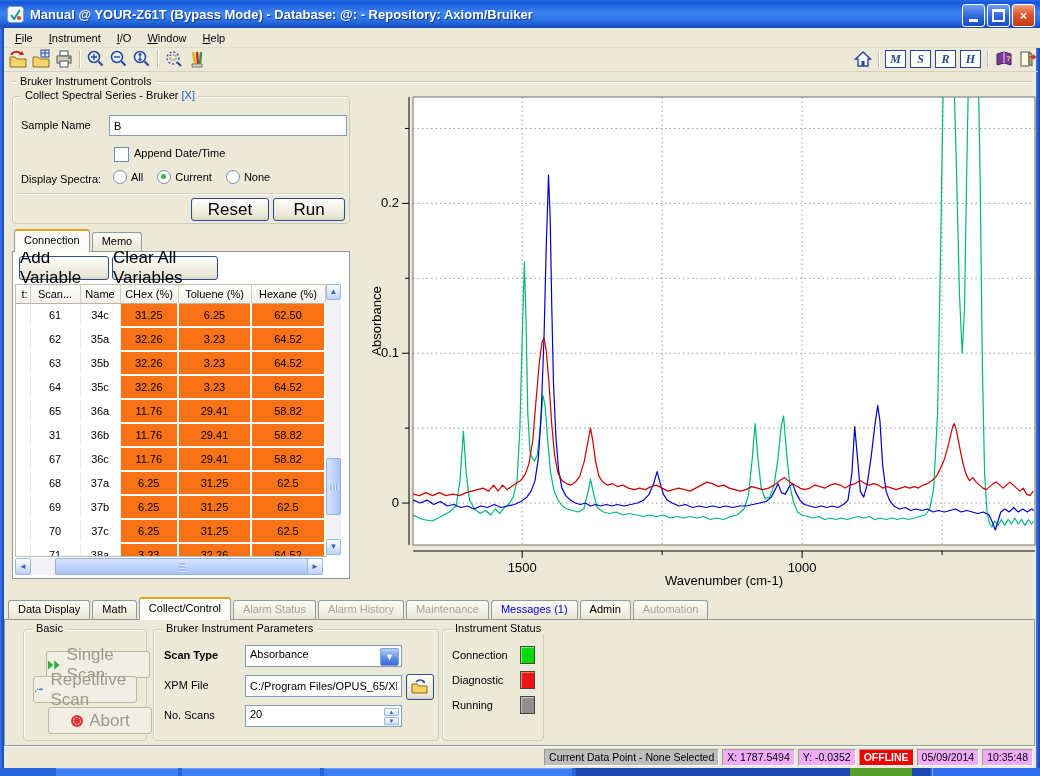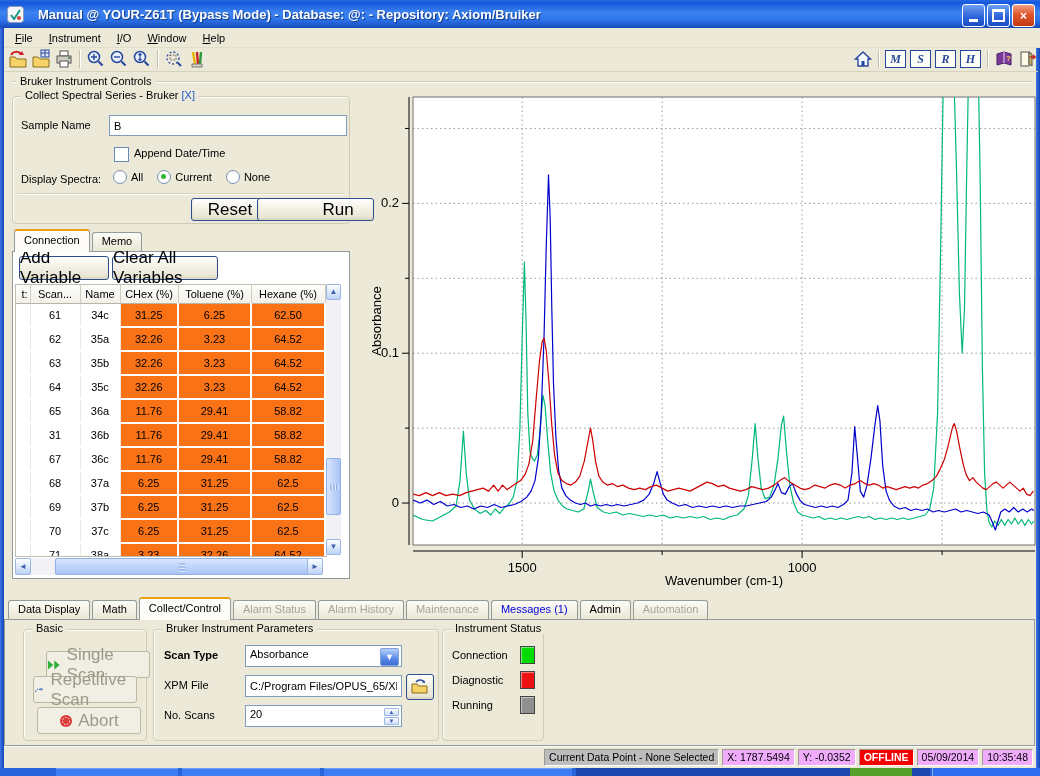--- a/index.html
+++ b/index.html
@@ -1,21 +1,21 @@
 <!DOCTYPE html>
 <html><head>
 <meta charset="utf-8">
 <style>
   html,body{margin:0;padding:0;background:#555;}
   #win{position:relative;width:1040px;height:776px;background:#ece9d8;overflow:hidden;
        font-family:"Liberation Sans",sans-serif;font-size:11px;color:#000;}
   
   .titlebar{position:absolute;left:0;top:0;width:1040px;height:28px;display:flex;align-items:center;
     background:linear-gradient(180deg,#2769e2 0%,#1557dc 10%,#3d83f1 45%,#2e74ea 70%,#1c55c8 92%,#1749b0 100%);}
-  .title-text{color:#fff;font-weight:bold;font-size:13px;margin-left:14px;text-shadow:1px 1px 1px #10387e;white-space:nowrap;}
+  .title-text{color:#fff;font-weight:bold;font-size:13px;margin-left:6px;text-shadow:1px 1px 1px #10387e;white-space:nowrap;}
   .app-ico{width:17px;height:17px;margin-left:7px;flex:0 0 auto;}
   .win-btns{position:absolute;right:5px;top:4px;display:flex;gap:2px;}
   .wbtn{width:21px;height:21px;border:1px solid #fff;border-radius:3px;display:flex;align-items:center;justify-content:center;
     color:#fff;font-weight:bold;font-size:12px;background:linear-gradient(180deg,#6f9ef2,#2a61d8 60%,#1c4ec4);}
   .wbtn.close{background:linear-gradient(180deg,#f2a083,#e0572e 45%,#c13a10);}
   .wbtn .minglyph{display:block;width:9px;height:3px;background:#fff;margin-top:9px;}
   .wbtn .maxglyph{display:block;width:9px;height:8px;border:2px solid #fff;border-top-width:3px;}
   .edge{position:absolute;top:28px;bottom:8px;width:4px;background:linear-gradient(90deg,#3a75ea,#1544b4);}
   .edge.l{left:0}.edge.r{right:0}
   
@@ -242,21 +242,21 @@
           <span class="circ"></span>
           <span>Current</span>
         </span>
         <span class="radio">
           <span class="circ"></span>
           <span>None</span>
         </span>
       </div>
     <div class="inner-sep" style="left:4px;top:96px;width:326px;"></div>
     <div class="xp-btn" style="left:178px;top:101px;width:76px;height:21px;">Reset</div>
-    <div class="xp-btn" style="left:244px;top:101px;width:70px;height:21px;padding-left:45px;">Run</div>
+    <div class="xp-btn" style="left:260px;top:101px;width:70px;height:21px;">Run</div>
   </div>
 
   <div class="tabstrip" style="left:14px;top:229px;">
       <span class="tab active">Connection</span>
       <span class="tab">Memo</span>
     </div>
   <div class="tabpanel" style="left:12px;top:251px;width:336px;height:326px;">
     <div class="xp-btn" style="left:6px;top:4px;width:88px;height:22px;">Add Variable</div>
     <div class="xp-btn" style="left:99px;top:4px;width:104px;height:22px;">Clear All Variables</div>
 
@@ -463,21 +463,21 @@
           </svg>
           <span>Single Scan</span>
         </div>
         <div class="xp-btn disabled" style="left: 9px; top: 46px; width: 102px; height: 25px;">
           <svg width="16" height="12" viewBox="0 0 16 12">
             <path d="M2 9 q3 -7 7 -3" fill="none" stroke="#3f6fbf" stroke-width="1.4" stroke-dasharray="2,1.5"></path>
             <path d="M9 3 l4 2 l-4 2 z" fill="#3f6fbf"></path>
           </svg>
           <span>Repetitive Scan</span>
         </div>
-        <div class="xp-btn disabled" style="left: 13px; top: 77px; width: 102px; height: 25px;">
+        <div class="xp-btn disabled" style="left: 24px; top: 77px; width: 102px; height: 25px;">
           <svg width="14" height="14" viewBox="0 0 14 14">
             <circle cx="7" cy="7" r="6" fill="#dd3a3a"></circle>
             <circle cx="7" cy="7" r="3.5" fill="none" stroke="#fff" stroke-dasharray="1.5,1.5"></circle>
           </svg>
           <span>Abort</span>
         </div>
       </div>
     <div class="groupbox" style="left:148px;top:9px;width:284px;height:110px;">
       <span class="gb-label">Bruker Instrument Parameters</span>
       <span class="st-label" style="left:10px;top:19px;font-weight:bold;">Scan Type</span>

